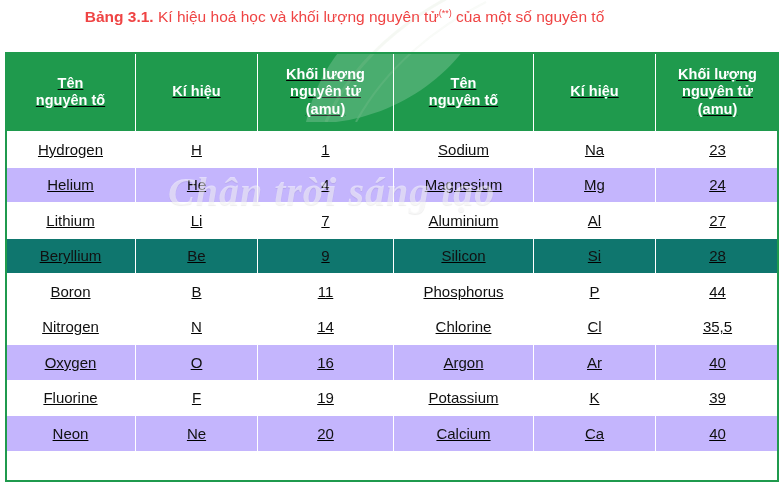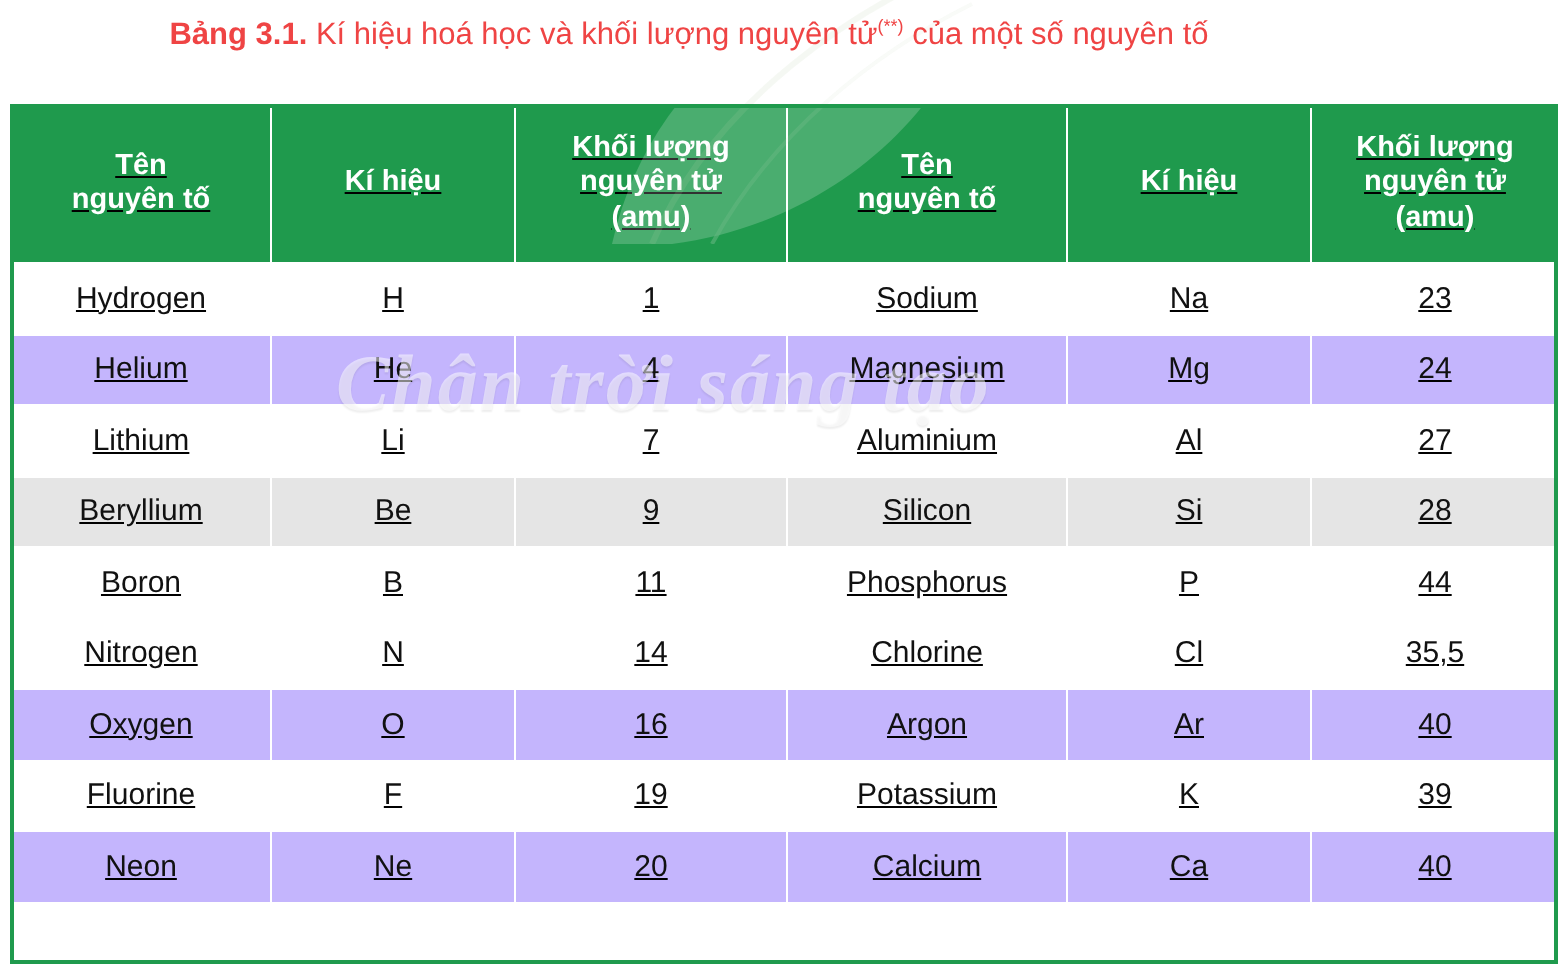--- a/index.html
+++ b/index.html
@@ -105,21 +105,21 @@
   }
   tbody td {
     font-size: 15px;
     color: #111111;
     height: 34.5px;
     vertical-align: middle;
     border-color: #ffffff;
   }
   tbody tr.odd td { background: #ffffff; }
   tbody tr.even td { background: #c4b5fd; }
-  tbody tr.hl td   { background: #e5e5e5; }
+  tbody tr.hl td   { background: #0f766e; }
 
   
   .frame {
     position: absolute;
     left: 5px;
     top: 52px;
     width: 774px;
     height: 430px;
     border: 2px solid #1f9a4d;
     box-sizing: border-box;

